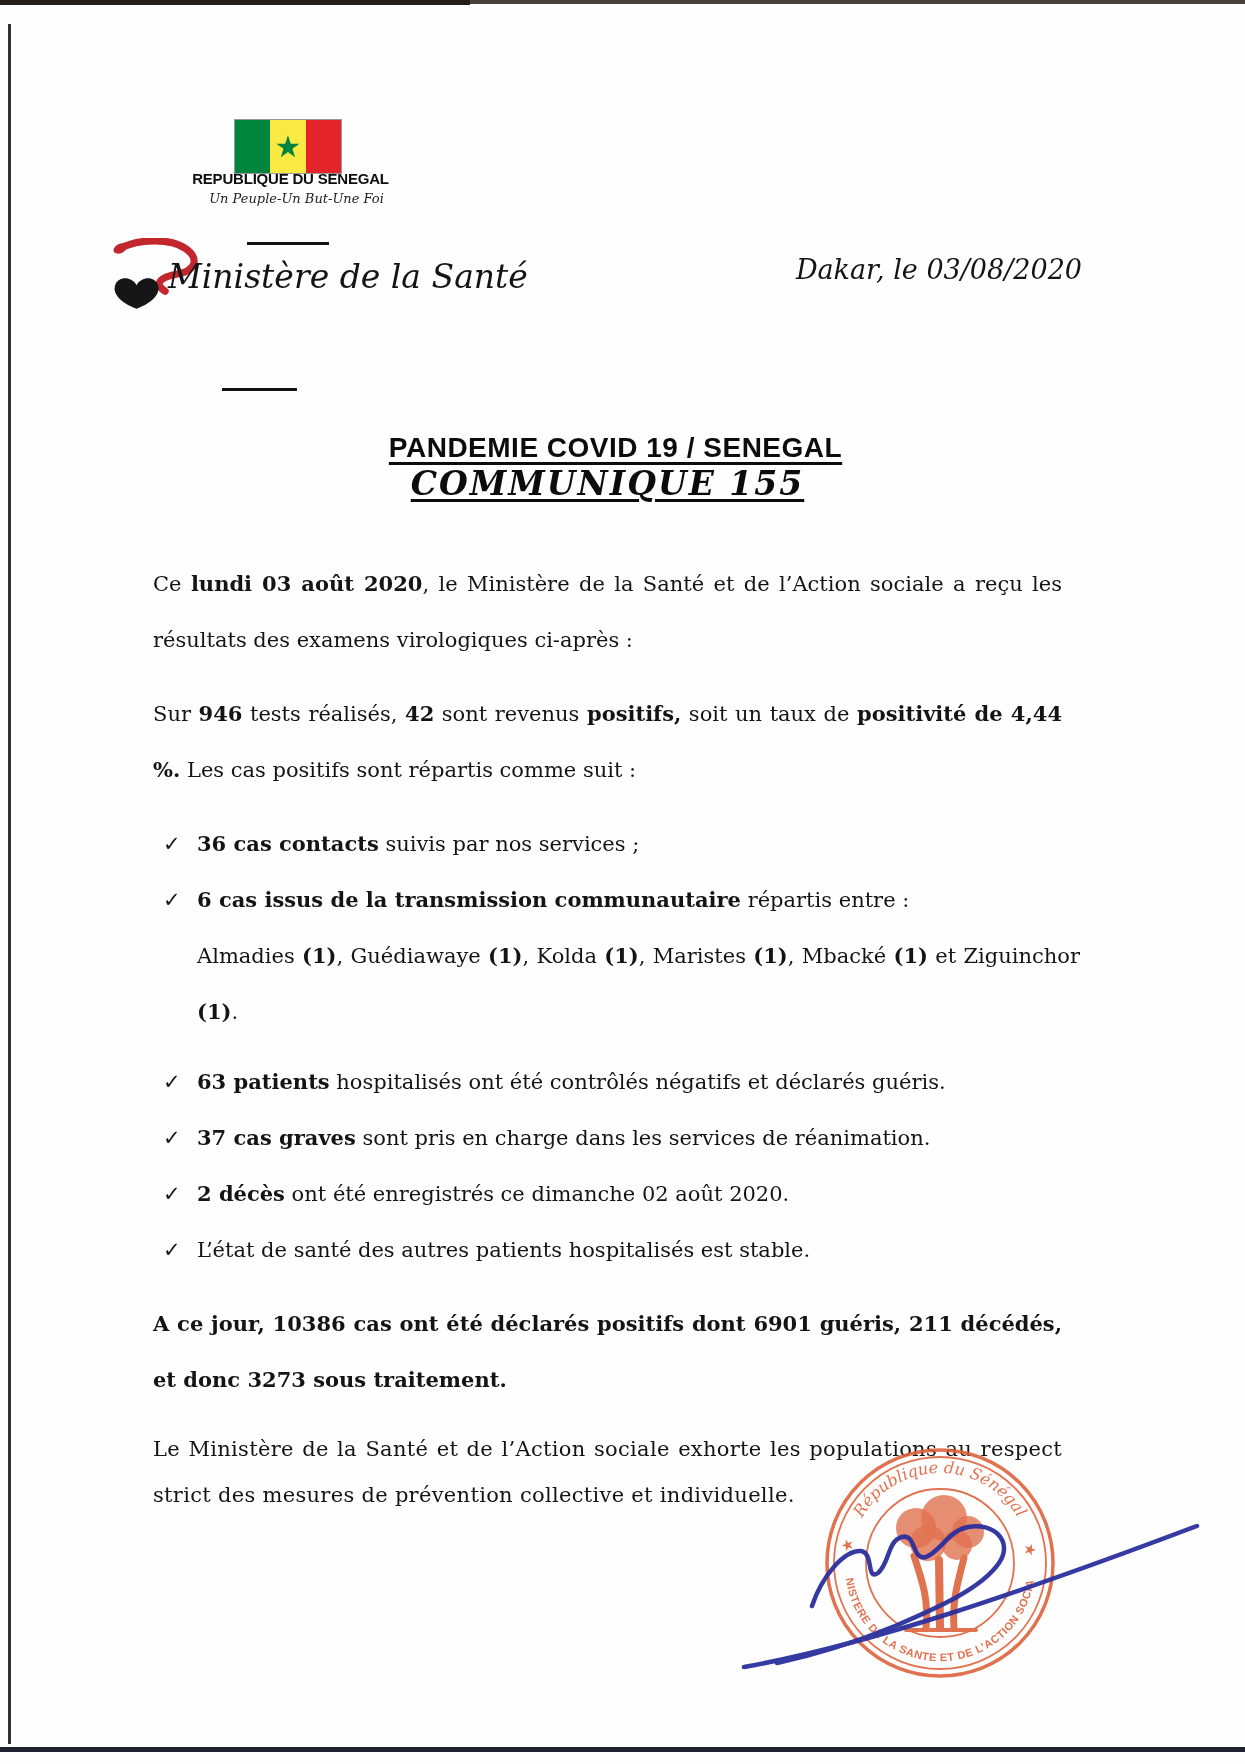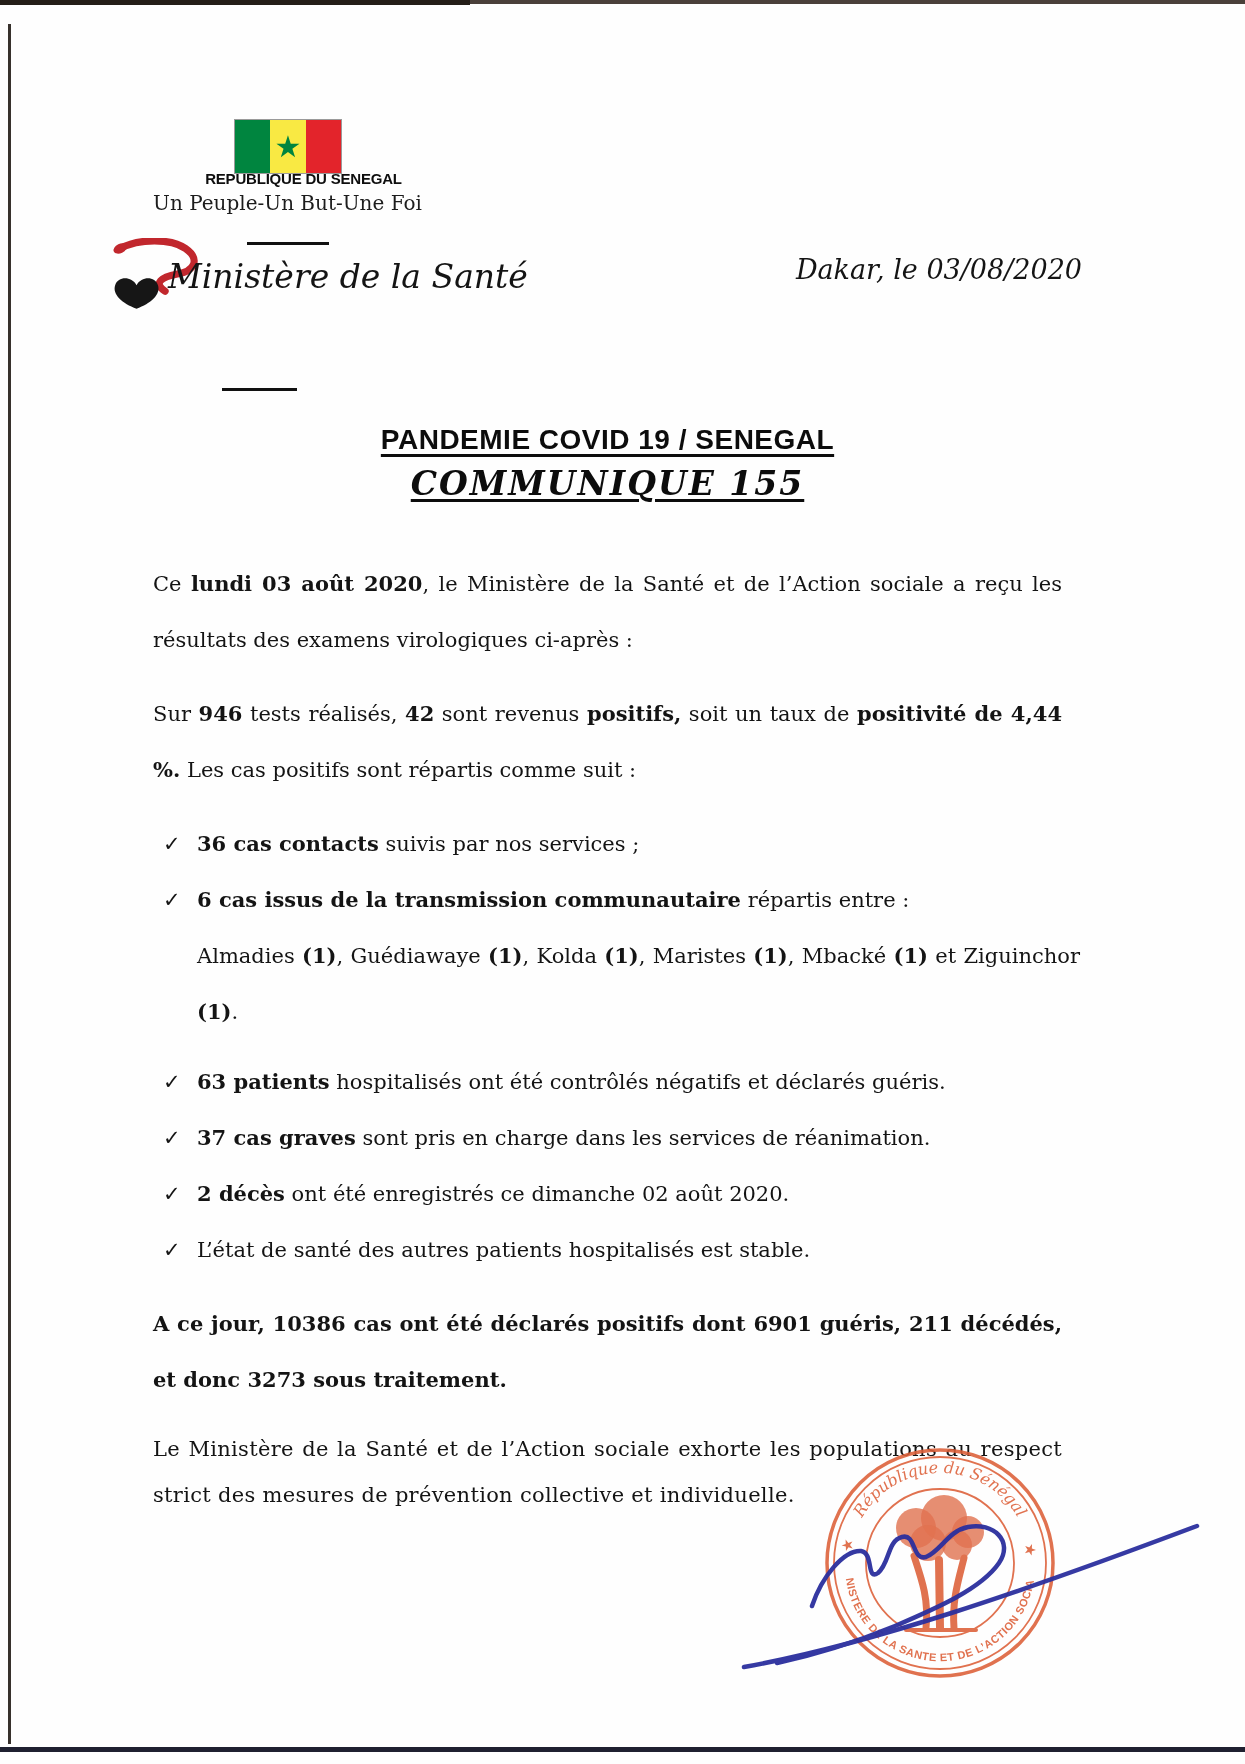--- a/index.html
+++ b/index.html
@@ -18,39 +18,39 @@
 
   
   .flag { position:absolute; left:235px; top:120px; width:106px; height:53px;
           display:flex; box-shadow:0 0 0 1px #9a9a9a; }
   .flag .stripe { flex:1; }
   .flag .green  { background:#00853F; }
   .flag .yellow { background:#F9E943; display:flex; align-items:center; justify-content:center; }
   .flag .red    { background:#E3242B; }
   .flag .star   { color:#00853F; font-size:30px; line-height:1; font-family:"DejaVu Sans",sans-serif; }
 
-  .republic { position:absolute; left:161px; top:170px; width:285px; text-align:center;
+  .republic { position:absolute; left:148px; top:170px; width:285px; text-align:center;
               font-family:"Liberation Sans",sans-serif; font-weight:bold; font-size:15px;
               letter-spacing:-0.2px; color:#0e0e0e; }
-  .motto    { position:absolute; left:145px; top:191px; width:285px; text-align:center;
-              font-size:20px; color:#1c1c1c; }
+  .motto    { position:absolute; left:154px; top:191px; width:285px; text-align:center;
+              font-style:italic; font-size:13px; color:#1c1c1c; }
   .rule1 { position:absolute; left:247px; top:242px; width:82px; height:3px; background:#111; }
   .rule2 { position:absolute; left:222px; top:388px; width:75px; height:3px; background:#111; }
 
   .logo-svg { position:absolute; left:108px; top:238px; width:102px; height:72px; }
 
   .ministry { position:absolute; left:168px; top:248px; font-style:italic;
               font-size:33px; line-height:57px; color:#141414;text-align:center; }
   .ministry .l2 { margin-left:-8px; }
 
   .dateline { position:absolute; left:700px; top:254px; width:382px; text-align:right;
               font-style:italic; font-size:27px; color:#141414; }
 
   
-  .title1 { position:absolute; left:135px; top:424px; width:945px; text-align:center; margin:0;
+  .title1 { position:absolute; left:135px; top:424px; width:945px; text-align:center; margin:8px;
             font-family:"Liberation Sans",sans-serif; font-weight:bold; font-size:28px;
             letter-spacing:0.5px; color:#0c0c0c;
             text-decoration:underline; text-decoration-thickness:3px; text-underline-offset:5px; }
   .title2 { position:absolute; left:135px; top:464px; width:945px; text-align:center; margin:0;
             font-weight:bold; font-style:italic; font-size:33px; letter-spacing:2px; color:#0c0c0c;
             text-decoration:underline; text-decoration-thickness:2.5px; text-underline-offset:4px; }
 
   
   .main { position:absolute; left:135px; top:538px; width:945px;
           font-size:21px; line-height:56px; text-align:justify; color:#141414; }

